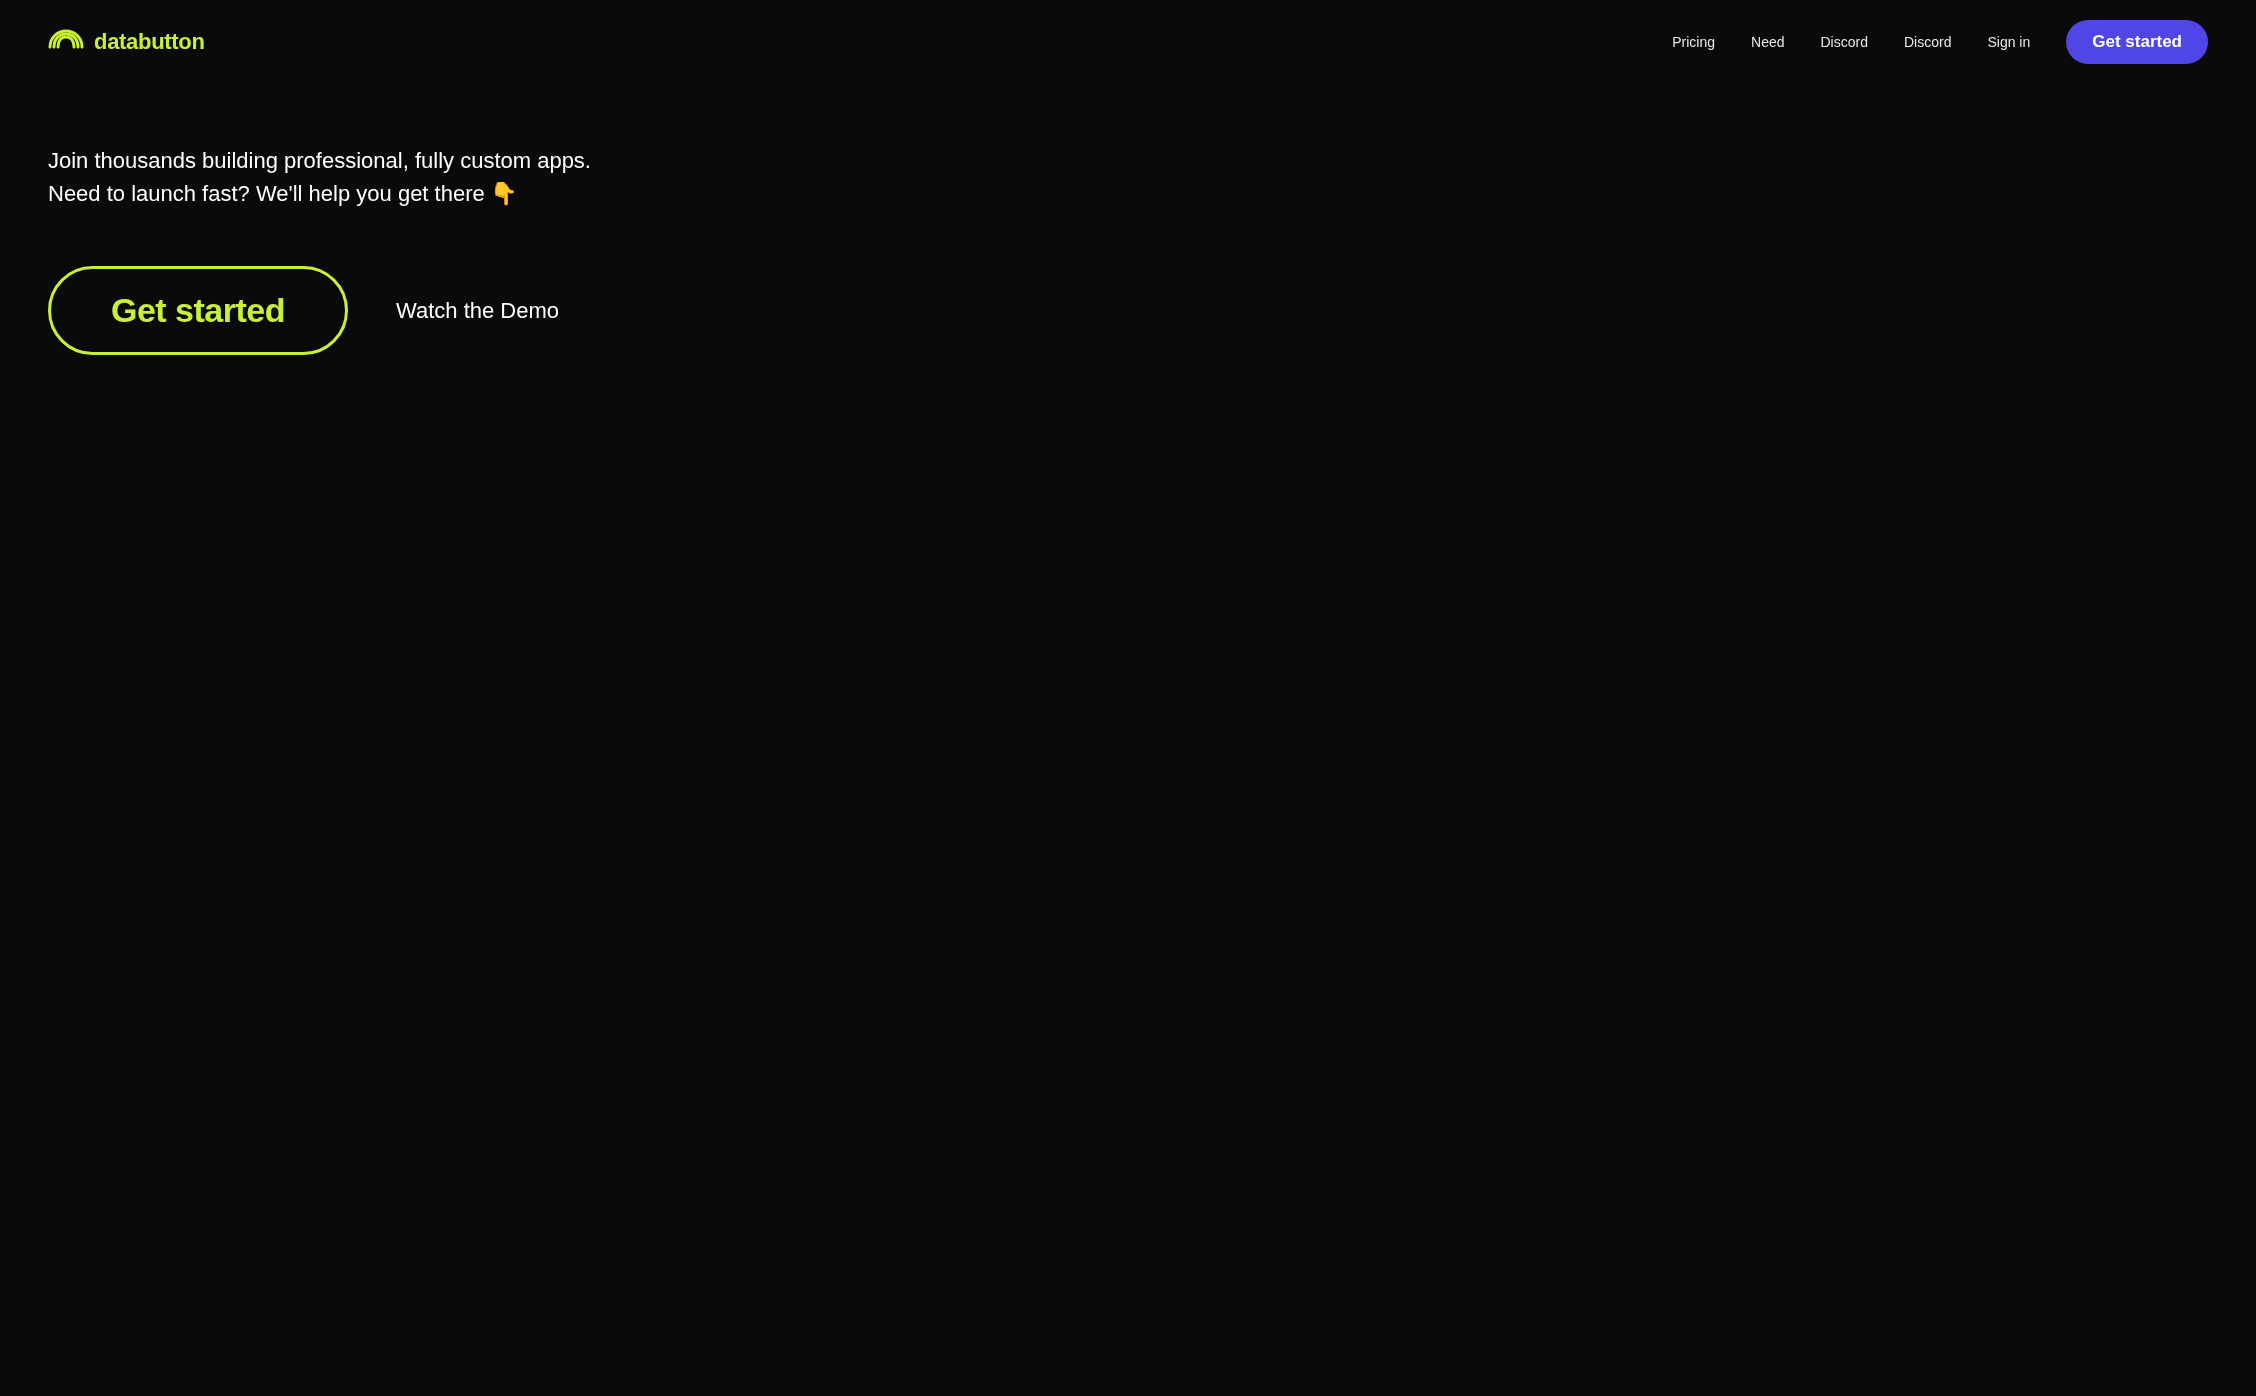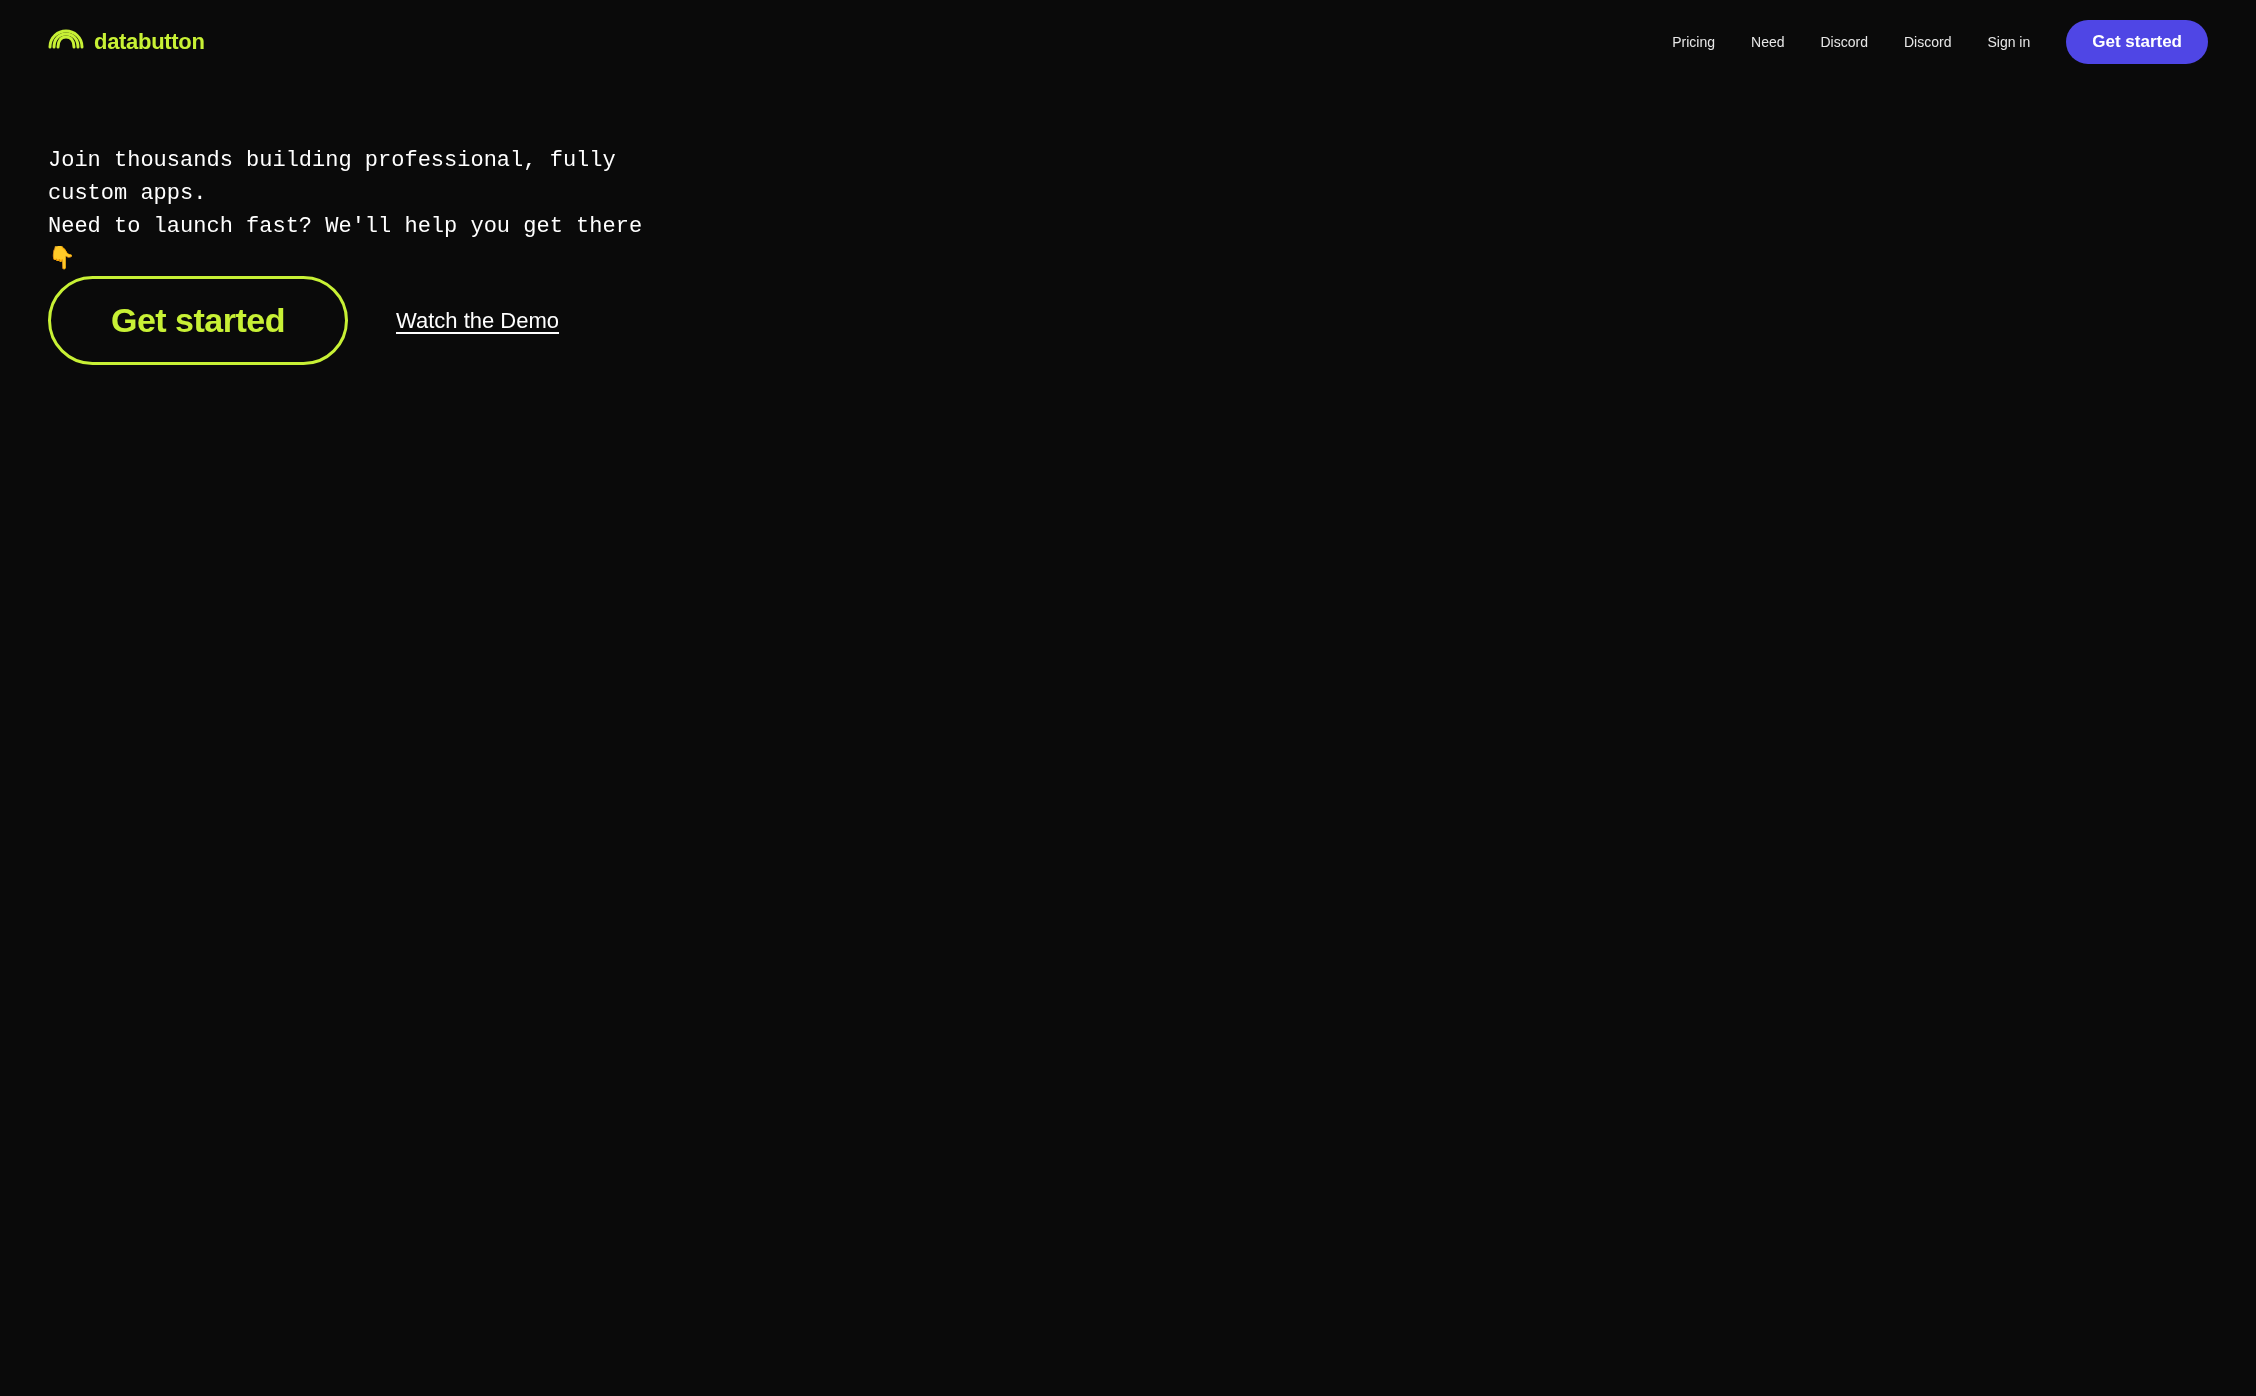--- a/index.html
+++ b/index.html
@@ -85,22 +85,22 @@
       line-height: 1.0;
       letter-spacing: -3px;
       margin-bottom: 40px;
     }
 
     .hero-subtext {
       color: #ffffff;
       font-size: 22px;
       font-weight: 400;
       line-height: 1.5;
+      margin-bottom: 56px;
       max-width: 600px;
-      font-family: Liberation Mono, monospace;
     }
 
     .hero-subtext span.emoji {
       font-size: 22px;
     }
 
     .hero-actions {
       display: flex;
       align-items: center;
       gap: 48px;
@@ -119,21 +119,20 @@
       white-space: nowrap;
     }
 
     .btn-watch-demo {
       background: none;
       border: none;
       color: #ffffff;
       font-size: 22px;
       font-weight: 500;
       cursor: pointer;
-      text-decoration: underline;
       text-underline-offset: 4px;
       text-decoration-thickness: 1.5px;
       padding: 0;
     }
   </style>
 </head>
 <body>
 
 <nav>
   <div class="logo-area">

